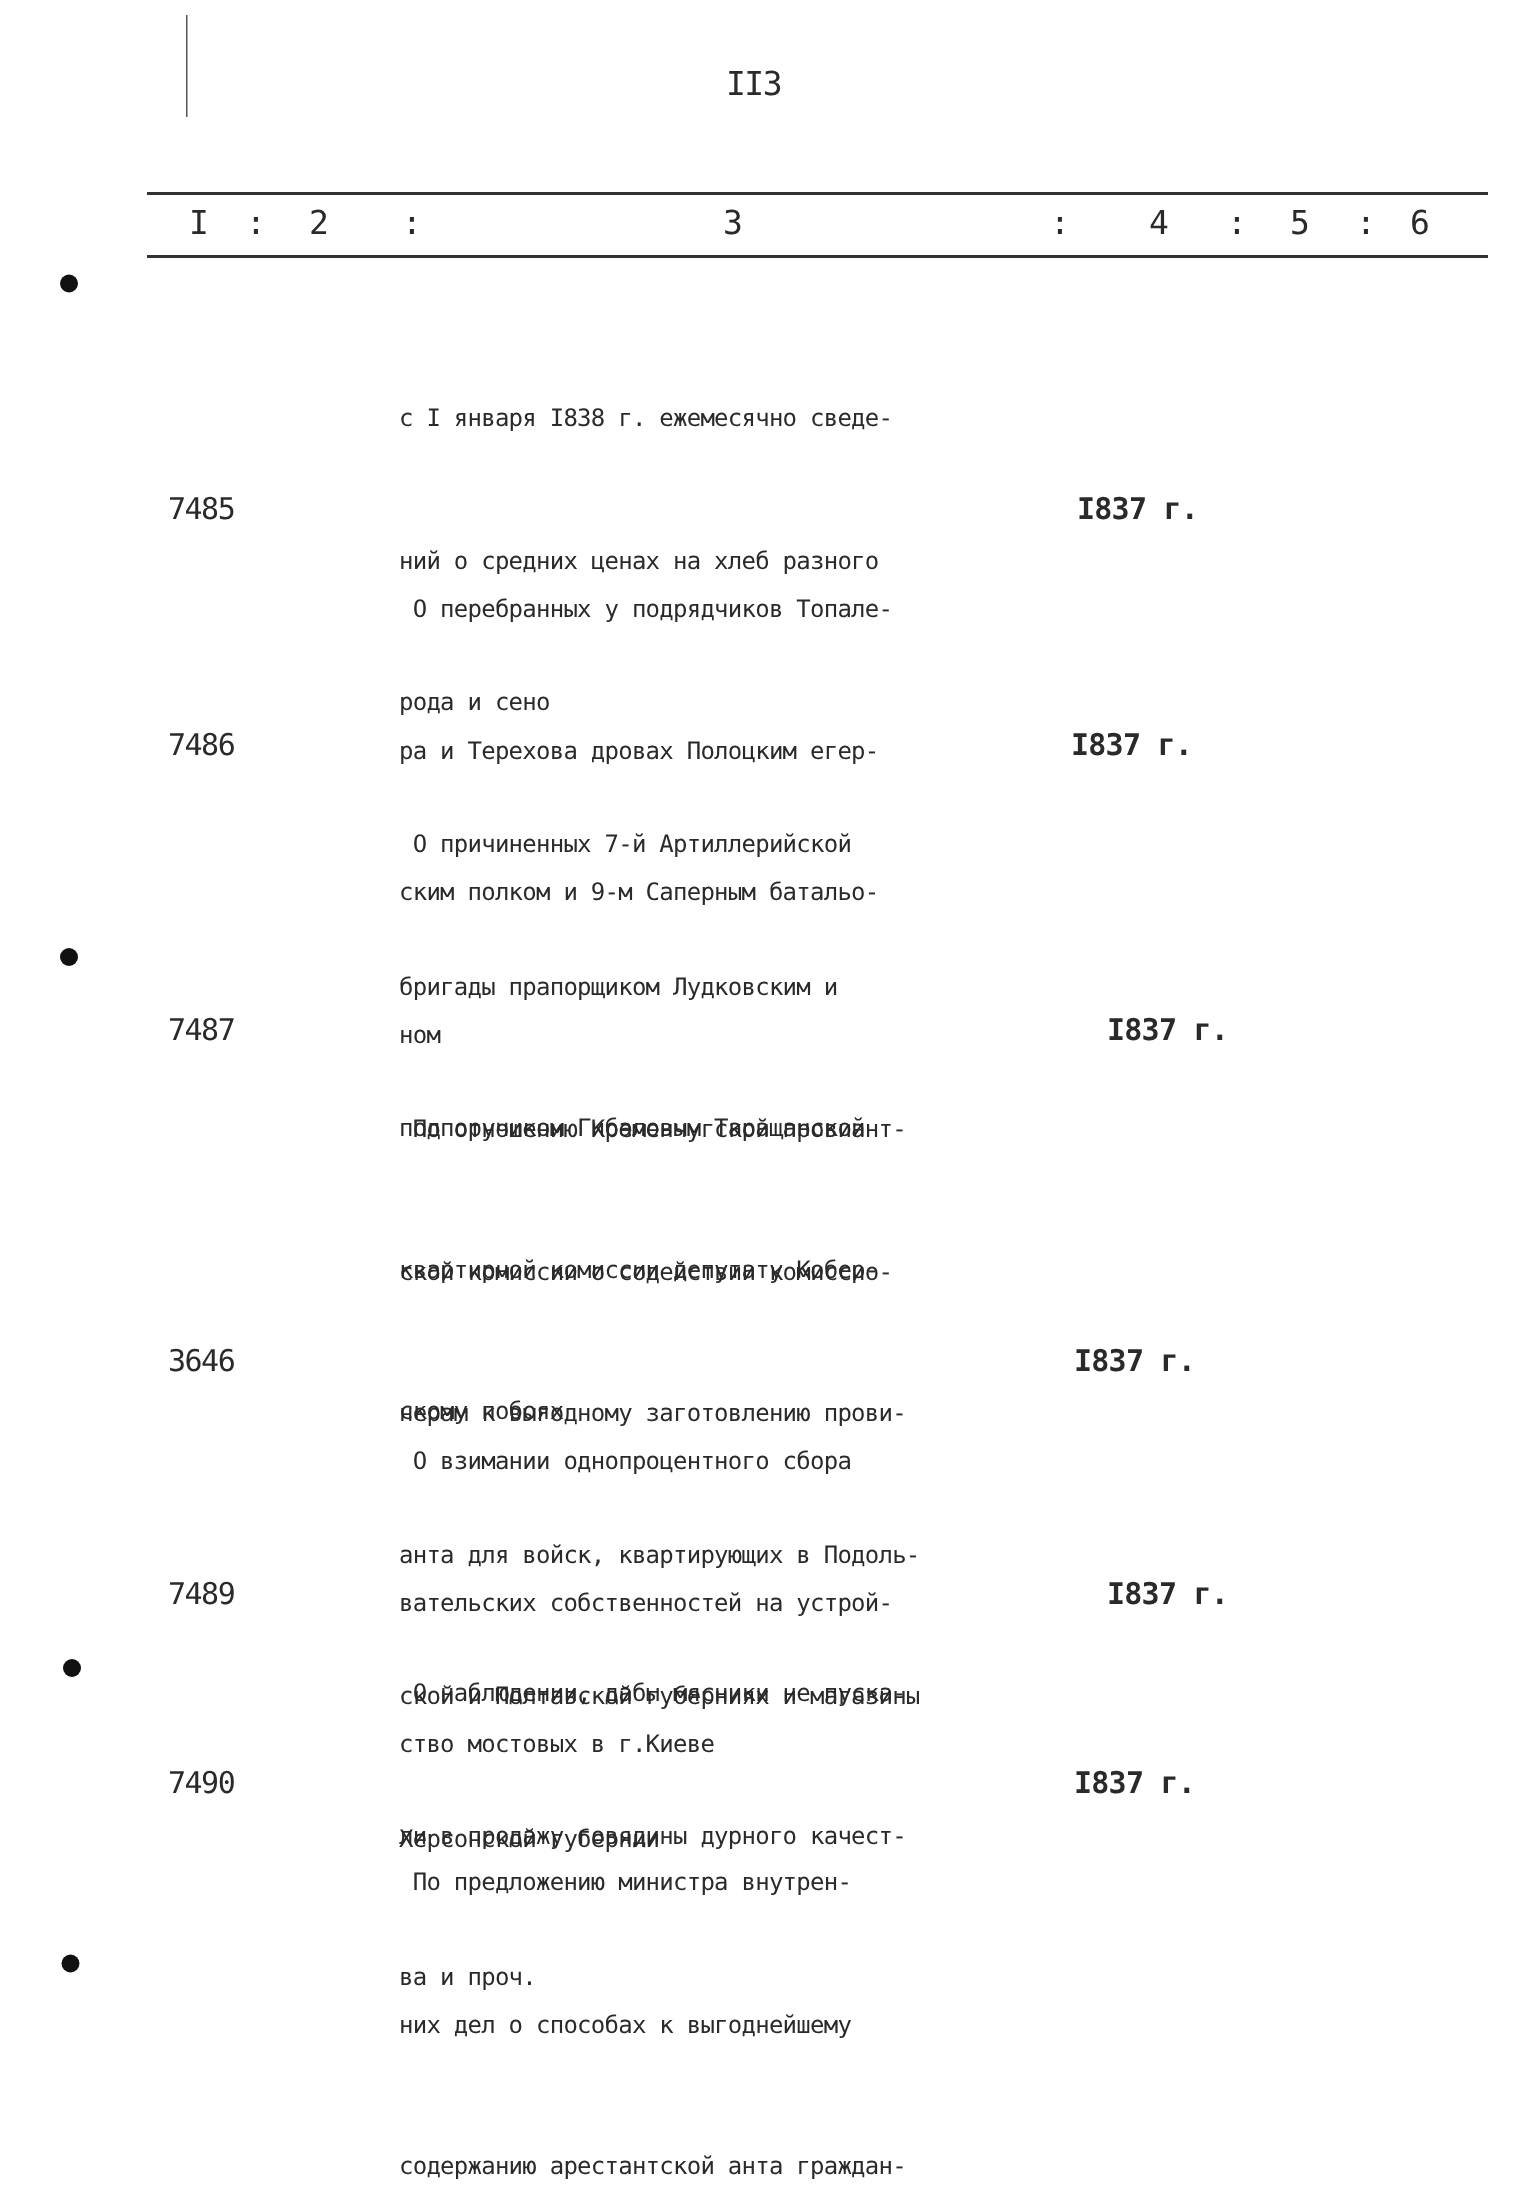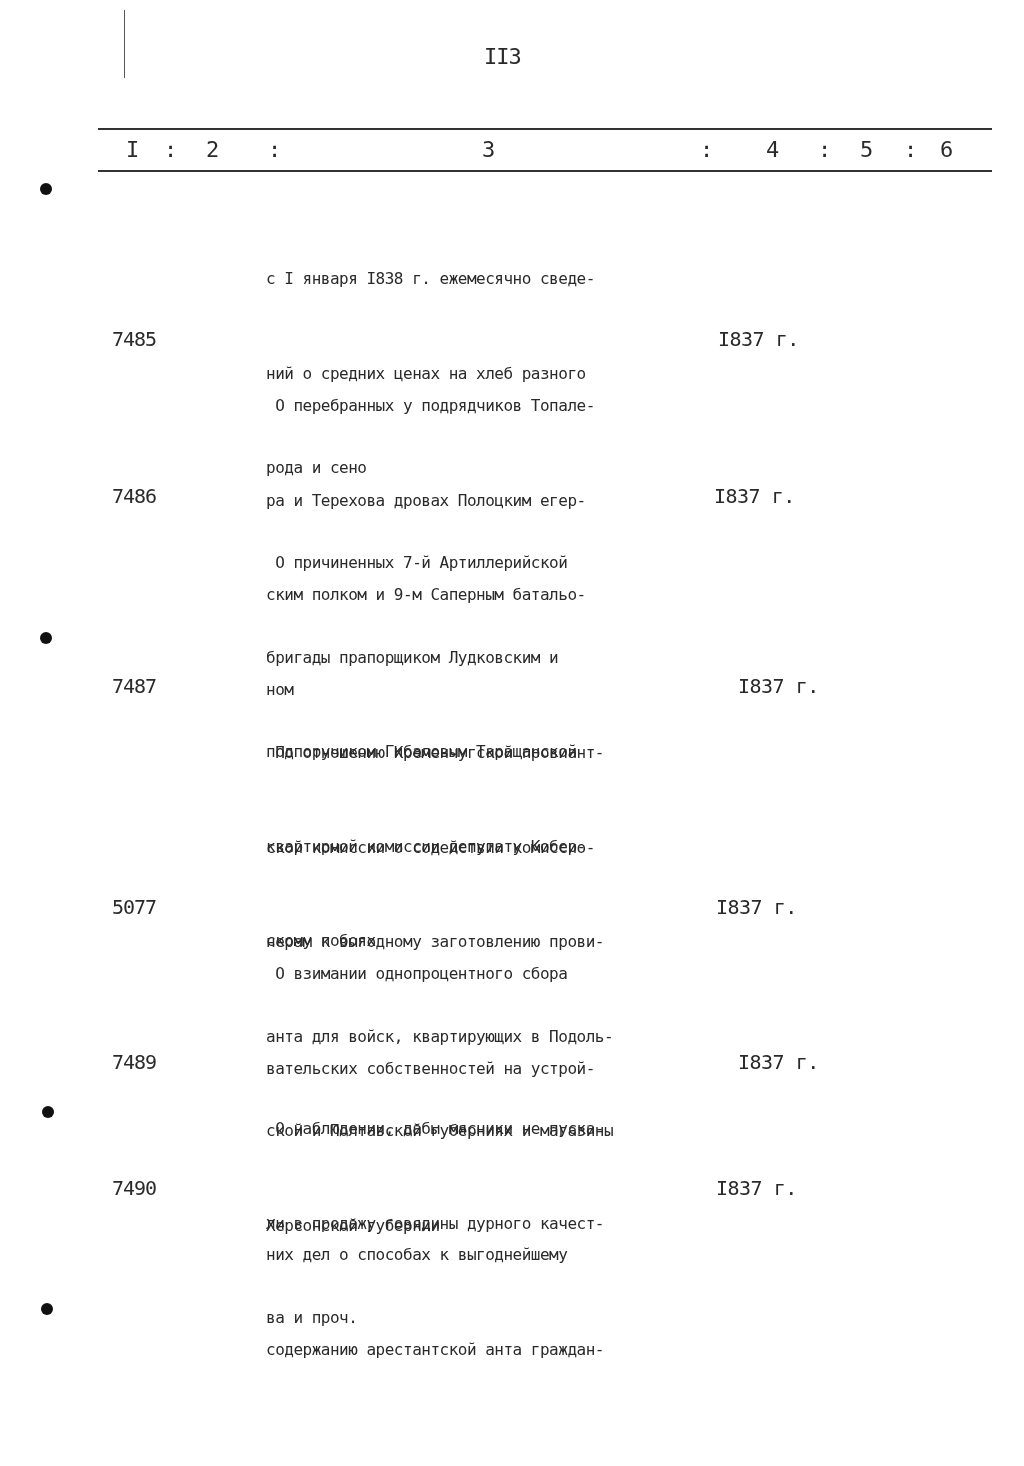--- a/index.html
+++ b/index.html
@@ -10,21 +10,21 @@
   .margin-line { position: absolute; left: 124px; top: 10px; width: 1px; height: 68px; background: #555; }
   .page-number { position: absolute; left: 484px; top: 44px; font-size: 22px; letter-spacing: -1px; }
   .rule { position: absolute; left: 98px; width: 894px; height: 2px; background: #333; }
   .rule.top { top: 128px; }
   .rule.bottom { top: 170px; }
   .hdr { position: absolute; top: 137px; font-size: 22px; }
   .punch { position: absolute; width: 12px; height: 12px; border-radius: 50%; background: #111; }
   .entry { position: absolute; left: 0; width: 1024px; }
   .num { position: absolute; left: 112px; top: 0; font-size: 20px; letter-spacing: -1px; }
   .lines { position: absolute; left: 266px; top: 0; font-size: 16px; line-height: 31.5px; white-space: pre; letter-spacing: -0.5px; }
-  .date { position: absolute; top: 0; font-size: 20px; white-space: pre; letter-spacing: -0.5px; }
+  .date { position: absolute; top: 0; font-size: 20px; white-space: pre; letter-spacing: -0.5px; font-weight: bold; }
 </style>
 </head>
 <body>
 
 <div class="margin-line"></div>
 <div class="page-number">II3</div>
 
 <div class="rule top"></div>
 <div>
   <span class="hdr" style="left:126px">I</span>
@@ -84,39 +84,41 @@
     <div>ской комиссии о содействии комиссио-</div>
     <div>нерам к выгодному заготовлению прови-</div>
     <div>анта для войск, квартирующих в Подоль-</div>
     <div>ской и Полтавской губерниях и магазины</div>
     <div>Херсонской губернии</div>
   </div>
   <span class="date" style="left:738px">I837 г.</span>
 </div>
 
 <div class="entry" style="top:895px">
-  <span class="num">5077</span>
+  <span class="num">3646</span>
   <div class="lines">
     <div> О взимании однопроцентного сбора</div>
     <div>вательских собственностей на устрой-</div>
+    <div>ство мостовых в г.Киеве</div>
   </div>
   <span class="date" style="left:716px">I837 г.</span>
 </div>
 
 <div class="entry" style="top:1050px">
   <span class="num">7489</span>
   <div class="lines">
     <div> О наблюдении, дабы мясники не пуска-</div>
     <div>ли в продажу говядины дурного качест-</div>
     <div>ва и проч.</div>
   </div>
   <span class="date" style="left:738px">I837 г.</span>
 </div>
 
 <div class="entry" style="top:1176px">
   <span class="num">7490</span>
   <div class="lines">
+    <div> По предложению министра внутрен-</div>
     <div>них дел о способах к выгоднейшему</div>
     <div>содержанию арестантской анта граждан-</div>
     
   </div>
   <span class="date" style="left:716px">I837 г.</span>
 </div>
 
 </body></html>

